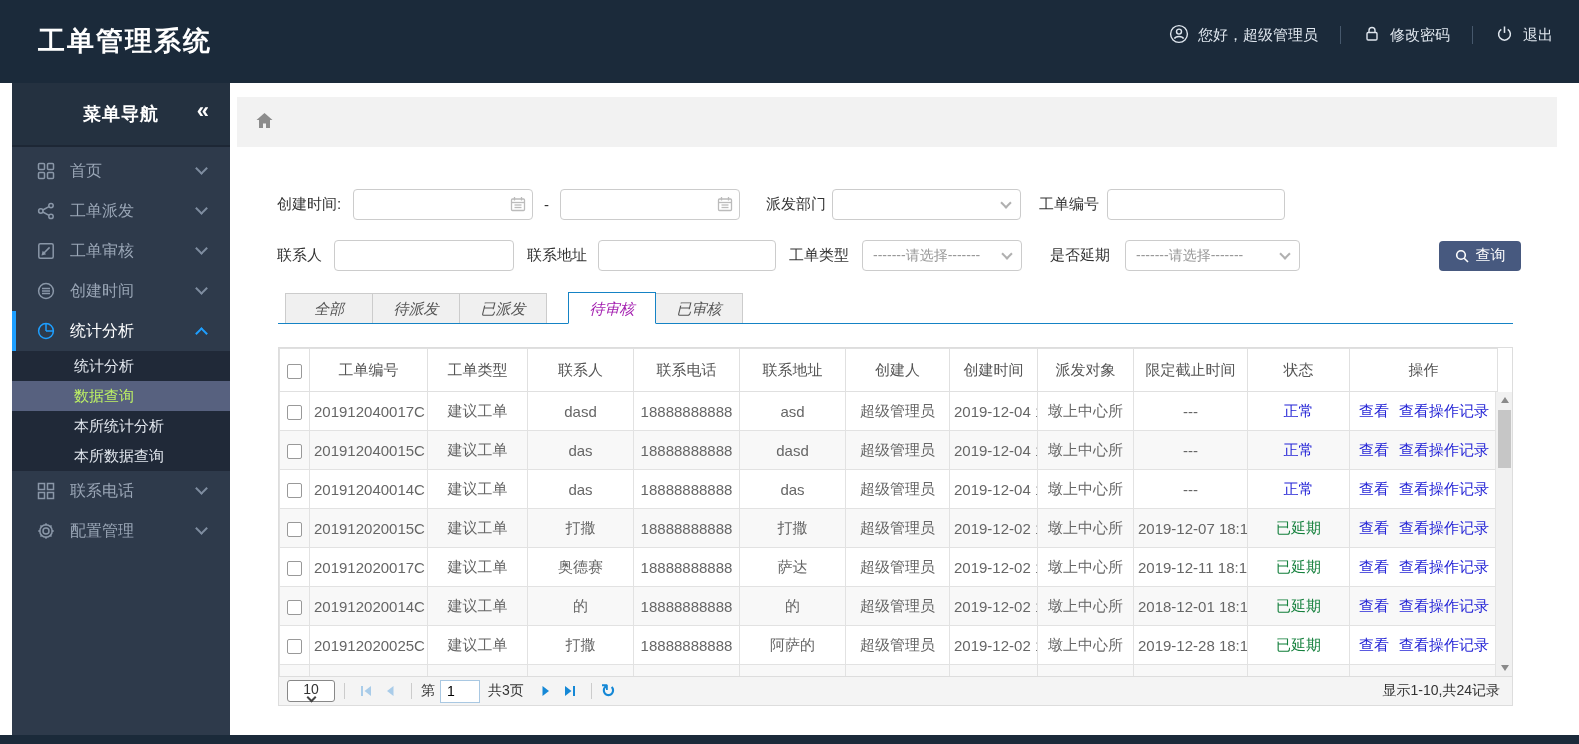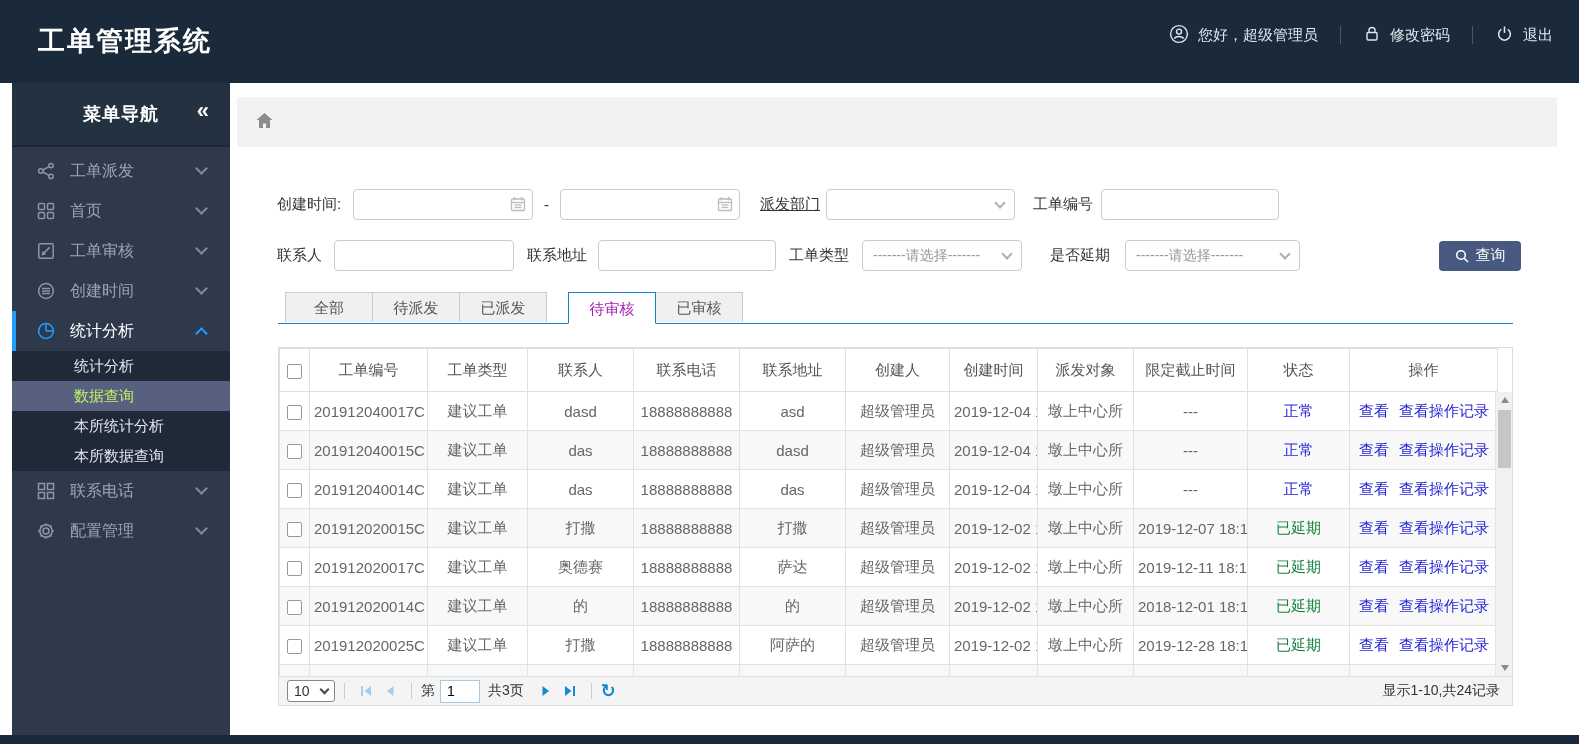--- a/index.html
+++ b/index.html
@@ -45,21 +45,21 @@
   .tinput { height:31px; border:1px solid #cccccc; border-radius:4px; background:#fff; padding:0 8px; font-size:14px; font-family:inherit; outline:none; }
   .dwrap { position:relative; display:inline-flex; }
   .dwrap svg { position:absolute; right:7px; top:7px; pointer-events:none; }
   .selbox { height:31px; border:1px solid #cccccc; border-radius:4px; background:#fff; display:flex; align-items:center; padding:0 10px; color:#999; font-size:14px; cursor:pointer; }
   .selbox .ph { flex:1; overflow:hidden; white-space:nowrap; }
   .schev { width:8px; height:8px; border-right:2px solid #b0b0b0; border-bottom:2px solid #b0b0b0; transform:rotate(45deg); margin-top:-4px; flex:none; margin-left:6px; }
   .search-btn { margin-left:139px; width:82px; height:30px; background:#47597f; color:#fff; border:none; border-radius:4px;
                 font-size:15px; font-family:inherit; display:flex; align-items:center; justify-content:center; gap:7px; cursor:pointer; }
 
   
-  .tabs { margin:21px 0 0 60px; width:1235px; border-bottom:1px solid #1583c5; display:flex; align-items:flex-start; padding-left:7px; }
+  .tabs { margin:21px 0 0 60px; width:1235px; border-bottom:1px solid #1583c5; display:flex; align-items:flex-end; padding-left:7px;font-style:italic; }
   .tab { width:88px; height:30px; line-height:29px; text-align:center; font-size:15px; color:#555; background:#f0f0f0;
          border:1px solid #cccccc; border-bottom:none; margin-right:-1px; cursor:pointer; }
   .tab.active { background:#ffffff; color:#a21caf; border:1px solid #1583c5; border-bottom:1px solid #ffffff; margin-bottom:-1px; height:32px; line-height:31px; position:relative; z-index:2;margin-left:22px; }
 
   
   .panel { margin:23px 0 0 60px; width:1235px; border:1px solid #dddddd; }
   .twrap { position:relative; height:328px; overflow:hidden; }
   table { border-collapse:collapse; table-layout:fixed; width:1218px; font-size:15px; }
   th { height:43px; font-weight:normal; color:#555; border:1px solid #e0e0e0; background:#fff; text-align:center; }
   td { height:39px; color:#666; border:1px solid #e2e2e2; text-align:center; overflow:hidden; white-space:nowrap; padding:0 4px; background:#fff; }
@@ -73,21 +73,21 @@
   
   .vscroll { position:absolute; top:44px; right:0; bottom:0; width:17px; background:#f1f1f1; border-left:1px solid #e4e4e4; }
   .vs-btn { position:absolute; left:0; width:17px; height:16px; display:flex; align-items:center; justify-content:center; cursor:pointer; }
   .vs-up { top:0; } .vs-down { bottom:0; }
   .tri-up { width:0; height:0; border-left:4px solid transparent; border-right:4px solid transparent; border-bottom:6px solid #8a8a8a; }
   .tri-dn { width:0; height:0; border-left:4px solid transparent; border-right:4px solid transparent; border-top:6px solid #8a8a8a; }
   .vs-thumb { position:absolute; left:2px; top:18px; width:13px; height:58px; background:#c6c6c6; cursor:pointer; }
 
   
   .pager { height:29px; border-top:1px solid #dddddd; background:#f4f4f4; display:flex; align-items:center; padding:0 8px; font-size:14px; color:#333; position:relative; }
-  .page-size { width:48px; height:22px; background:#fff; border:1px solid #888; border-radius:3px; display:flex; align-items:center; justify-content:space-between; padding:0 6px; cursor:pointer; }
+  .page-size { width:48px; height:22px; background:#fff; border:1px solid #888; border-radius:3px; display:flex; align-items:center; justify-content:space-between; padding:0 6px; cursor:pointer;flex-direction:column; }
   .pchev { width:7px; height:7px; border-right:2px solid #444; border-bottom:2px solid #444; transform:rotate(45deg); margin-top:-3px; }
   .vdiv { width:1px; height:16px; background:#cccccc; margin:0 9px; }
   .pg-btn { width:24px; display:flex; justify-content:center; align-items:center; cursor:pointer; }
   .page-input { width:40px; height:23px; border:1px solid #a9c8e2; background:#fff; font-size:14px; font-family:inherit; padding:0 0 0 6px; margin:0 8px 0 5px; outline:none; }
   .refresh { color:#1588d6; font-size:18px; font-weight:bold; cursor:pointer; line-height:1; }
   .pager-summary { position:absolute; right:12px; }
 
   
   .bottombar { position:absolute; left:0; right:0; bottom:0; height:9px; background:#1b2a3a; z-index:6; }
 </style>
@@ -136,44 +136,44 @@
     <div class="side-title">
       <span>菜单导航</span>
       <span class="collapse-btn">«</span>
     </div>
     <nav class="menu">
 
       <div class="menu-item">
         <span class="mi-icon">
           <svg width="18" height="18" viewBox="0 0 18 18">
               <g fill="none" stroke="#8a97a8" stroke-width="1.5">
+                <rect x="1.5" y="1.5" width="6" height="6" rx="1"></rect>
+                <rect x="10.5" y="1.5" width="6" height="6" rx="1"></rect>
+                <rect x="1.5" y="10.5" width="6" height="6" rx="1"></rect>
+                <rect x="10.5" y="10.5" width="6" height="6" rx="1"></rect>
+              </g>
+            </svg>
+        </span>
+        <span class="mi-label">首页</span>
+        <span class="chev"></span>
+      </div>
+
+      <div class="menu-item">
+        <span class="mi-icon">
+          <svg width="18" height="18" viewBox="0 0 18 18">
+              <g fill="none" stroke="#8a97a8" stroke-width="1.5">
                 <circle cx="3.8" cy="9" r="2.2"></circle>
                 <circle cx="14" cy="3.6" r="2.2"></circle>
                 <circle cx="14" cy="14.4" r="2.2"></circle>
                 <line x1="5.8" y1="8" x2="12" y2="4.6"></line>
                 <line x1="5.8" y1="10" x2="12" y2="13.4"></line>
               </g>
             </svg>
         </span>
         <span class="mi-label">工单派发</span>
-        <span class="chev"></span>
-      </div>
-
-      <div class="menu-item">
-        <span class="mi-icon">
-          <svg width="18" height="18" viewBox="0 0 18 18">
-              <g fill="none" stroke="#8a97a8" stroke-width="1.5">
-                <rect x="1.5" y="1.5" width="6" height="6" rx="1"></rect>
-                <rect x="10.5" y="1.5" width="6" height="6" rx="1"></rect>
-                <rect x="1.5" y="10.5" width="6" height="6" rx="1"></rect>
-                <rect x="10.5" y="10.5" width="6" height="6" rx="1"></rect>
-              </g>
-            </svg>
-        </span>
-        <span class="mi-label">首页</span>
         <span class="chev"></span>
       </div>
 
       <div class="menu-item">
         <span class="mi-icon">
           <svg width="18" height="18" viewBox="0 0 18 18">
               <g fill="none" stroke="#8a97a8" stroke-width="1.5">
                 <rect x="1.8" y="1.8" width="14.4" height="14.4" rx="1.5"></rect>
                 <path d="M5.5 12.5 L12.6 5.4 M5.5 12.5 l2.2 -0.6 l-1.6 -1.6 Z"></path>
               </g>
@@ -290,21 +290,21 @@
               <g fill="none" stroke="#bbbbbb" stroke-width="1.3">
                 <rect x="1.5" y="3" width="13" height="11.5" rx="1"></rect>
                 <line x1="4.5" y1="1" x2="4.5" y2="4.5"></line>
                 <line x1="11.5" y1="1" x2="11.5" y2="4.5"></line>
                 <line x1="1.5" y1="6.5" x2="14.5" y2="6.5"></line>
                 <line x1="4.5" y1="9" x2="11.5" y2="9"></line>
                 <line x1="4.5" y1="11.5" x2="11.5" y2="11.5"></line>
               </g>
             </svg>
         </span>
-        <span class="flabel" style="margin-left:20px;text-decoration:underline;">派发部门</span>
+        <span class="flabel" style="margin-left:26px;">派发部门</span>
         <div class="selbox" style="margin-left:6px;width:189px;">
           <span class="ph"></span>
           <span class="schev"></span>
         </div>
         <span class="flabel" style="margin-left:18px;">工单编号</span>
         <input class="tinput" style="margin-left: 8px; width: 178px;">
       </div>
 
       <div class="frow">
         <span class="flabel" style="width:53px;">联系人</span>

